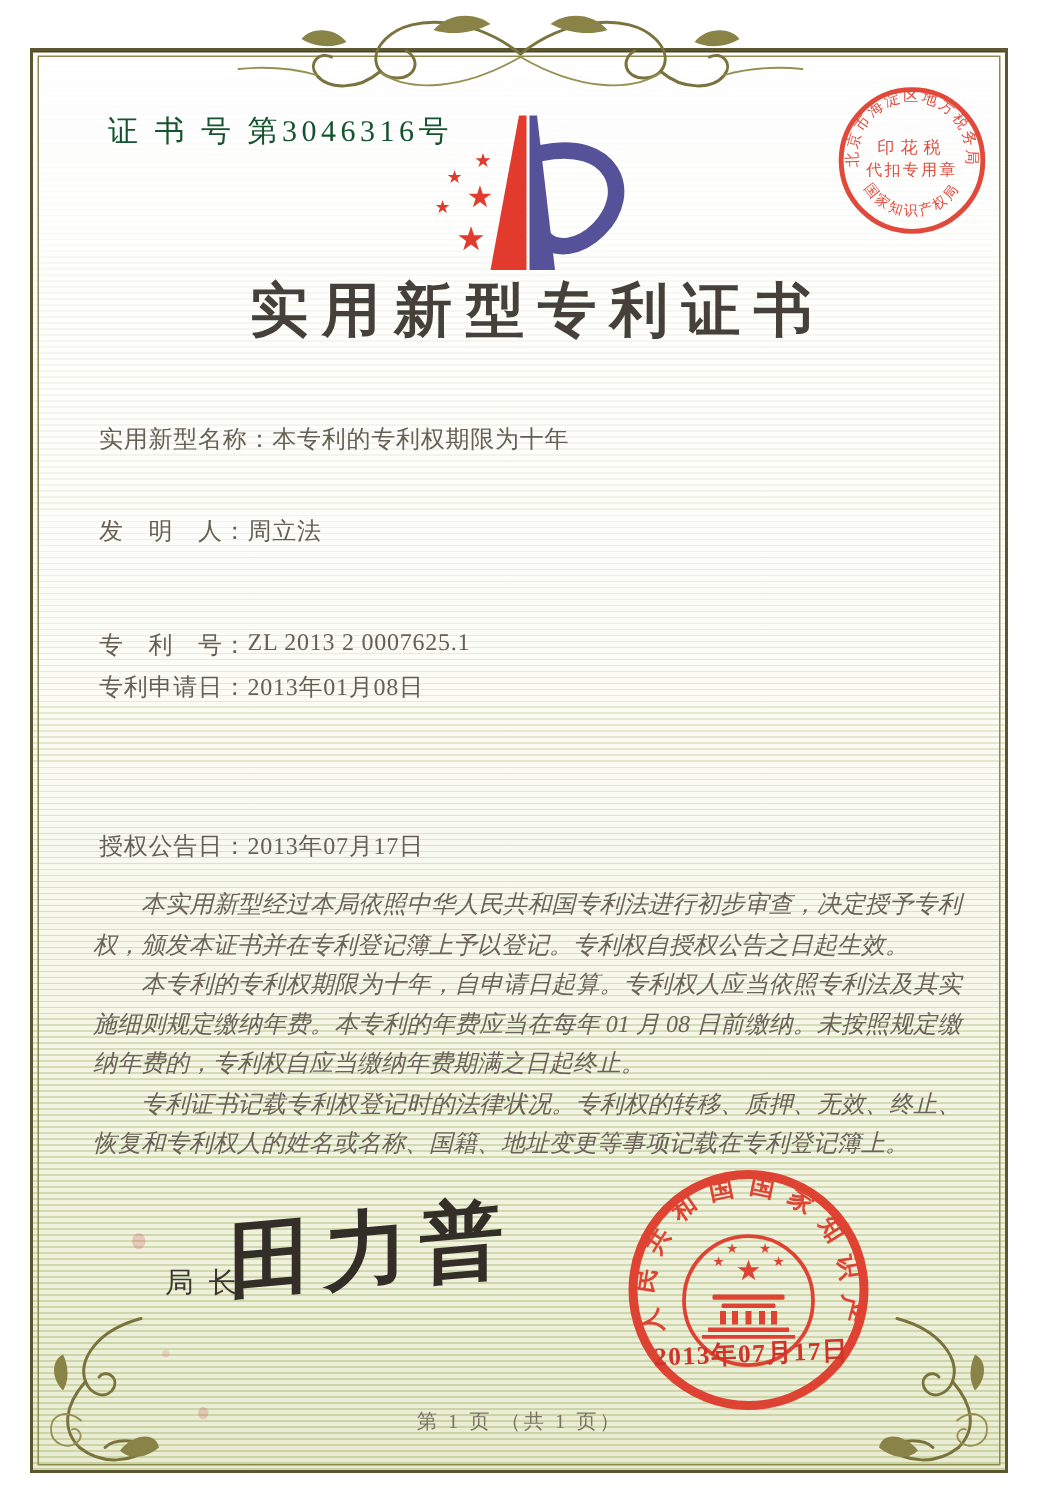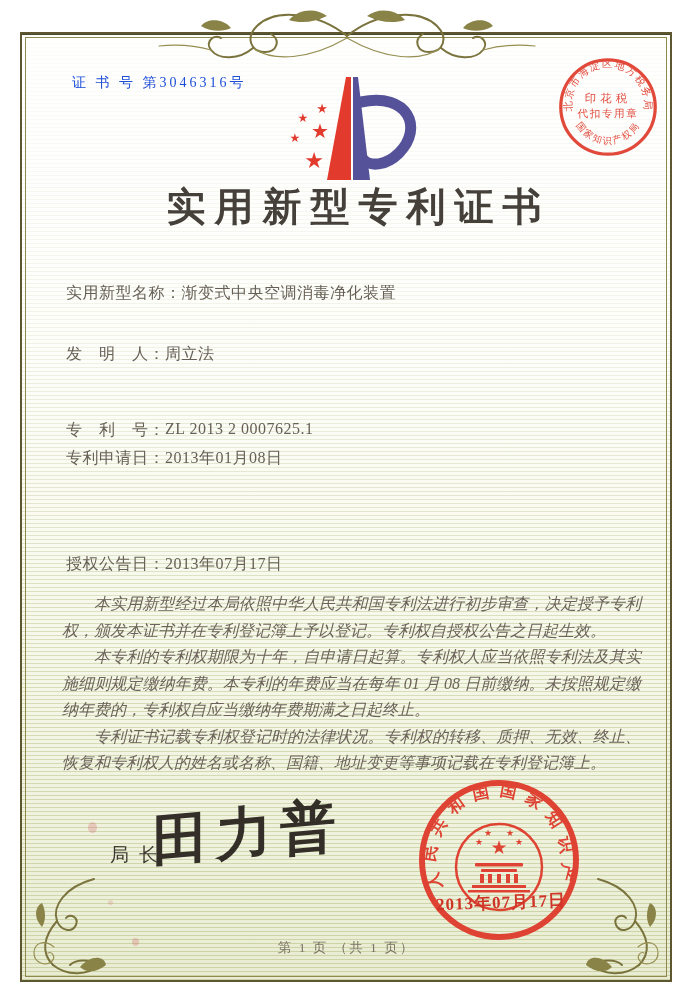--- a/index.html
+++ b/index.html
@@ -21,21 +21,21 @@
   .frame-inner{position:absolute;inset:3px;border:1px solid #8f8950;}
   .frame{box-shadow:0 1px 0 #4a4628 inset;}
   
   .orn-top{position:absolute;top:6px;left:50%;transform:translateX(-50%);}
   .orn-bl{position:absolute;left:24px;bottom:22px;}
   .orn-br{position:absolute;right:25px;bottom:22px;transform:scaleX(-1);}
   .orn-stroke{fill:none;stroke:#7a733d;stroke-width:2;stroke-linecap:round;}
   .orn-stroke.thin{stroke-width:1.2;stroke:#968f52;}
   .orn-fill{fill:#8a8347;stroke:none;}
   
-  .cert-no{position:absolute;left:72px;top:74px;font-size:14px;letter-spacing:3px;color:#1d4ed8;}
+  .cert-no{position:absolute;left:72px;top:74px;font-size:20px;letter-spacing:3px;color:#14532d;}
   
   .logo{position:absolute;left:272px;top:72px;}
   .logo .red{fill:var(--logo-red,#e23a2c);}
   .logo .blue{fill:var(--logo-blue,#56529a);}
   .logo .bowl{fill:none;stroke:var(--logo-blue,#56529a);stroke-width:11;stroke-linecap:round;}
   .logo .star{fill:var(--logo-red,#e23a2c);font-family:"DejaVu Sans",sans-serif;text-anchor:middle;dominant-baseline:central;}
   
   .tax-stamp{position:absolute;left:551px;top:50px;opacity:.92;}
   .stamp-stroke{fill:none;stroke:var(--seal-red,#df3a2b);}
   .stamp-text{fill:var(--seal-red,#df3a2b);font-family:"Liberation Serif",serif;}
@@ -144,21 +144,21 @@
       <textPath href="#taxBottom" startOffset="50%" text-anchor="middle">国家知识产权局</textPath>
     </text>
     <text class="stamp-text" x="70" y="64" font-size="14" letter-spacing="5" text-anchor="middle">印花税</text>
     <text class="stamp-text" x="70" y="82" font-size="13" letter-spacing="2" text-anchor="middle">代扣专用章</text>
   </svg>
 
   <h1 class="title">实用新型专利证书</h1>
 
   <div class="field f1">
     <span class="lab">实用新型名称：</span>
-    <span class="val">渐变式中央空调消毒净化装置</span>
+    <span class="val">本专利的专利权期限为十年</span>
   </div>
   <div class="field f2">
     <span class="lab">发　明　人：</span>
     <span class="val">周立法</span>
   </div>
   <div class="field f3">
     <span class="lab">专　利　号：</span>
     <span class="val">ZL 2013 2 0007625.1</span>
   </div>
   <div class="field f4">

